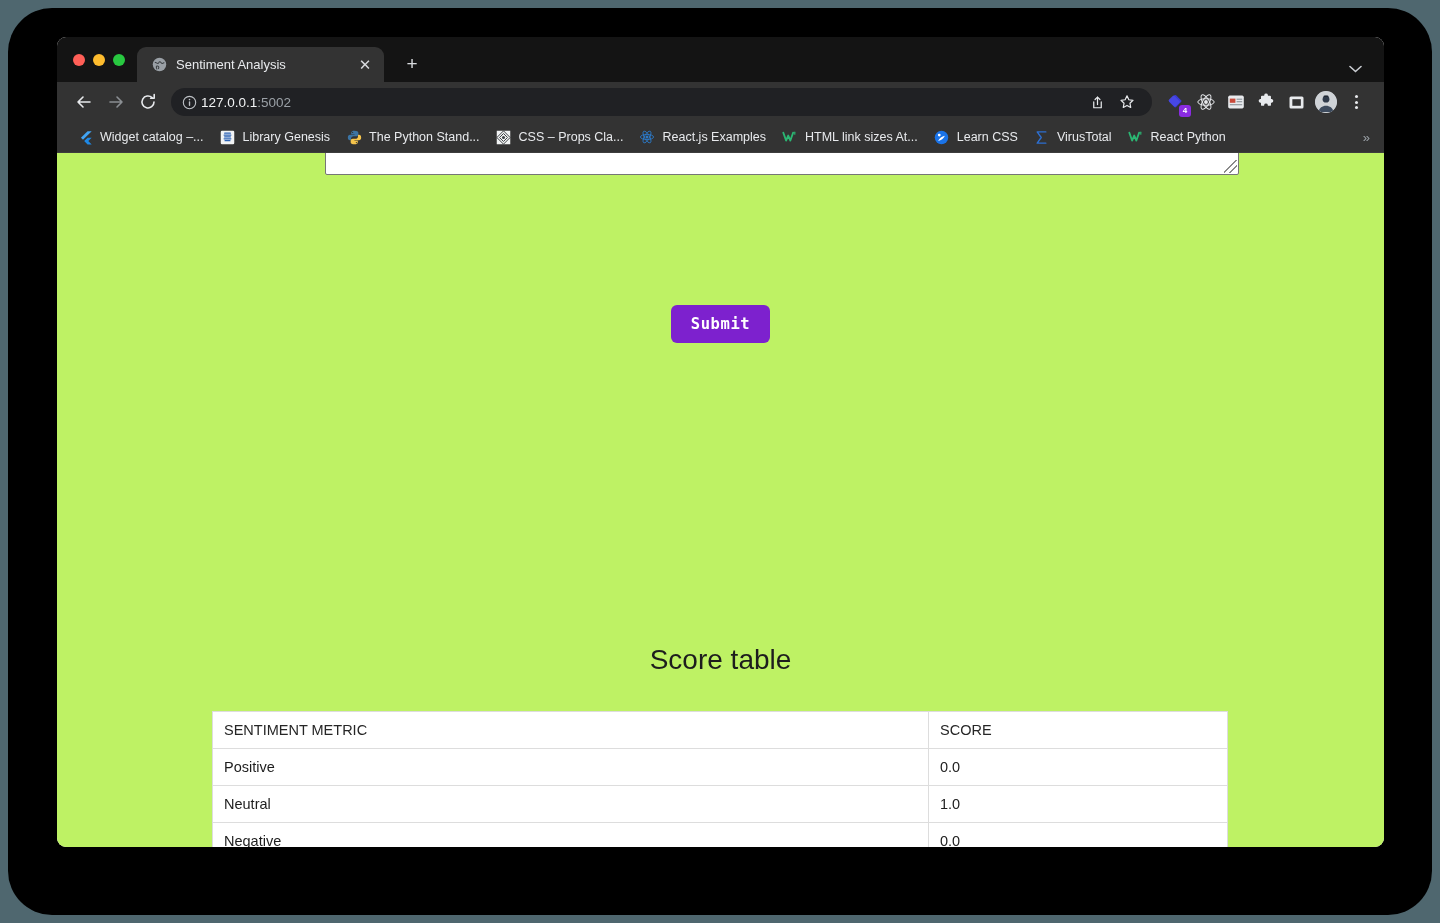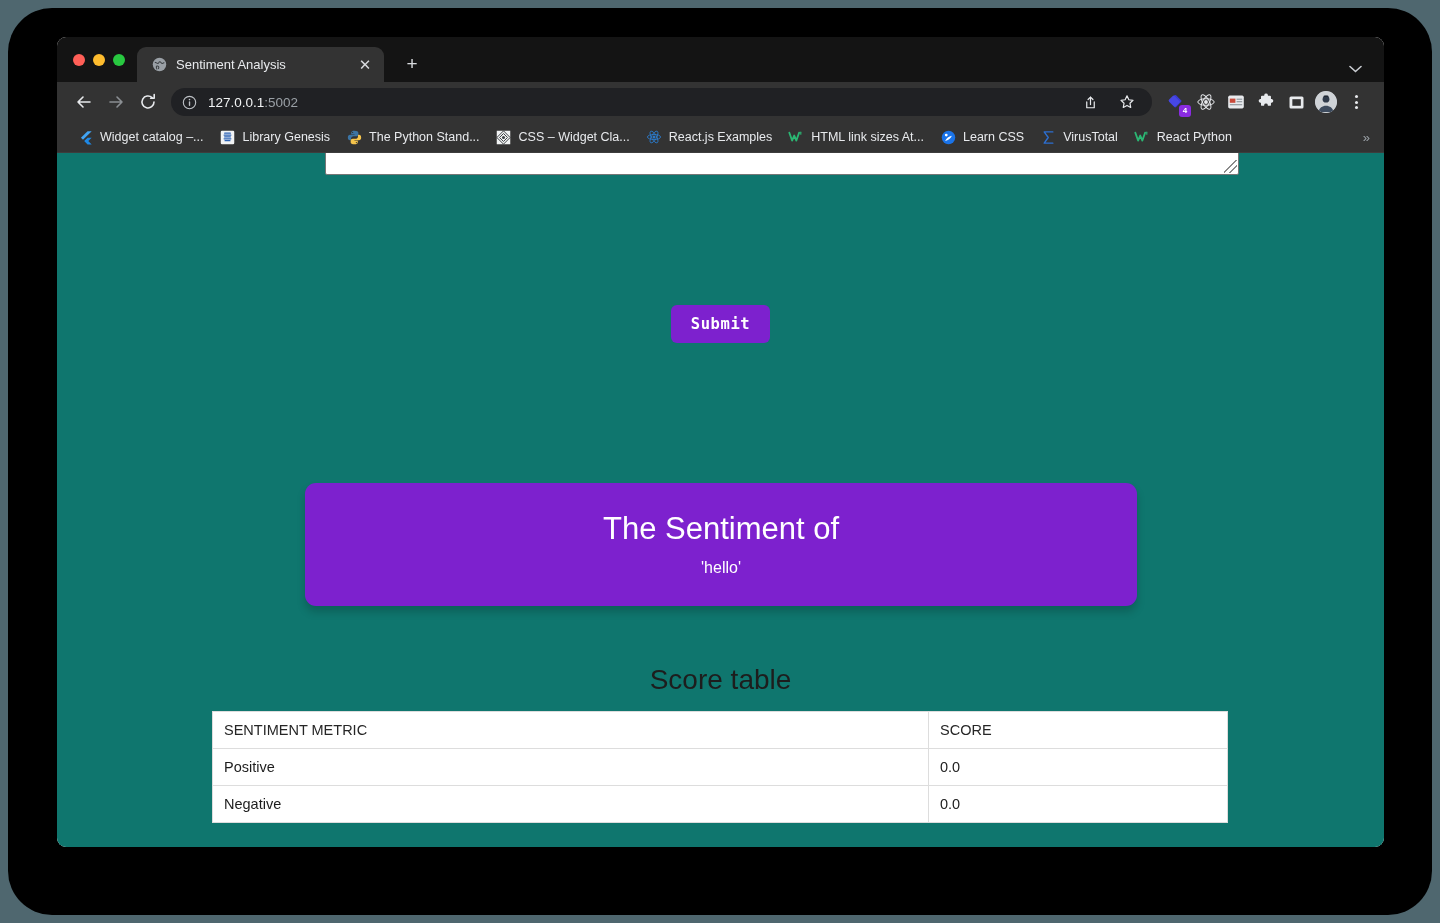--- a/index.html
+++ b/index.html
@@ -133,21 +133,21 @@
   }
   .nav-btn.disabled { color: #7e8286; }
 
   .omnibox {
     flex: 1;
     height: 28px;
     background: #202124;
     border-radius: 14px;
     display: flex;
     align-items: center;
-    gap: 11px;
+    gap: 4px;
     padding: 0 12px 0 11px;
     margin: 0 8px 0 6px;
     min-width: 0;
   }
   .omni-info { color: #bdc1c6; flex: none; display:flex; }
   .omni-url {
     font-size: 13.5px;
     color: #f1f3f4;
     white-space: nowrap;
     overflow: hidden;
@@ -227,21 +227,21 @@
   .bm-overflow {
     position: absolute;
     right: 14px;
     color: #9aa0a6;
     font-size: 13px;
   }
 
   
   .page {
     flex: 1;
-    background: #0f766e;
+    background: #bef264;
     overflow: hidden;
     position: relative;
   }
 
   .textarea-clip {
     position: absolute;
     left: 268px;
     top: -148px;
     width: 914px;
     height: 170px;
@@ -316,21 +316,21 @@
     top: 462px;
     text-align: center;
     font-size: 29px;
     color: #1d1d1d;
     font-weight: 400;
   }
 
   .score-heading {
     position: absolute;
     left: 0; right: 0;
-    top: 511px;
+    top: 491px;
     text-align: center;
     font-size: 28px;
     color: #1d1d1d;
     font-weight: 400;
   }
 
   .score-table {
     position: absolute;
     left: 155px;
     top: 558px;
@@ -527,21 +527,21 @@
 
     <div class="bm">
       <span class="bm-ico">
         <svg width="15" height="15" viewBox="0 0 16 16">
           <rect x="0.8" y="0.8" width="14.4" height="14.4" fill="#f1f3f4"></rect>
           <rect x="3" y="3" width="10" height="10" transform="rotate(45 8 8)" fill="none" stroke="#3c4043" stroke-width="1"></rect>
           <rect x="5" y="5" width="6" height="6" transform="rotate(45 8 8)" fill="none" stroke="#3c4043" stroke-width="1"></rect>
           <circle cx="8" cy="8" r="1.6" fill="#3c4043"></circle>
         </svg>
       </span>
-      <span class="bm-label">CSS – Widget Cla...</span>
+      <span class="bm-label">CSS – Props Cla...</span>
     </div>
 
     <div class="bm">
       <span class="bm-ico">
         <svg width="16" height="16" viewBox="0 0 18 18">
           <circle cx="9" cy="9" r="1.7" fill="#2d79c7"></circle>
           <ellipse cx="9" cy="9" rx="7.4" ry="2.9" stroke="#2d79c7" stroke-width="1" fill="none"></ellipse>
           <ellipse cx="9" cy="9" rx="7.4" ry="2.9" stroke="#2d79c7" stroke-width="1" fill="none" transform="rotate(60 9 9)"></ellipse>
           <ellipse cx="9" cy="9" rx="7.4" ry="2.9" stroke="#2d79c7" stroke-width="1" fill="none" transform="rotate(120 9 9)"></ellipse>
         </svg>
@@ -597,41 +597,41 @@
     <div class="textarea-clip">
       <div class="pseudo-textarea">
         <div class="resize-grip"></div>
       </div>
     </div>
 
     <div class="submit-wrap">
       <button class="submit-btn">Submit</button>
     </div>
 
-    <div class="banner">
-      <div class="banner-title">The Sentiment of</div>
-      <div class="banner-subject">'hello'</div>
-    </div>
 
 
     <div class="score-heading">Score table</div>
 
     <table class="score-table">
       <thead>
         <tr>
           <th class="col-metric">SENTIMENT METRIC</th>
           <th>SCORE</th>
         </tr>
       </thead>
       <tbody>
         <tr>
           <td>Positive</td>
           <td>0.0</td>
         </tr>
         <tr>
+          <td>Neutral</td>
+          <td>1.0</td>
+        </tr>
+        <tr>
           <td>Negative</td>
           <td>0.0</td>
         </tr>
 
       </tbody>
     </table>
 
   </div>
 </div>
 

